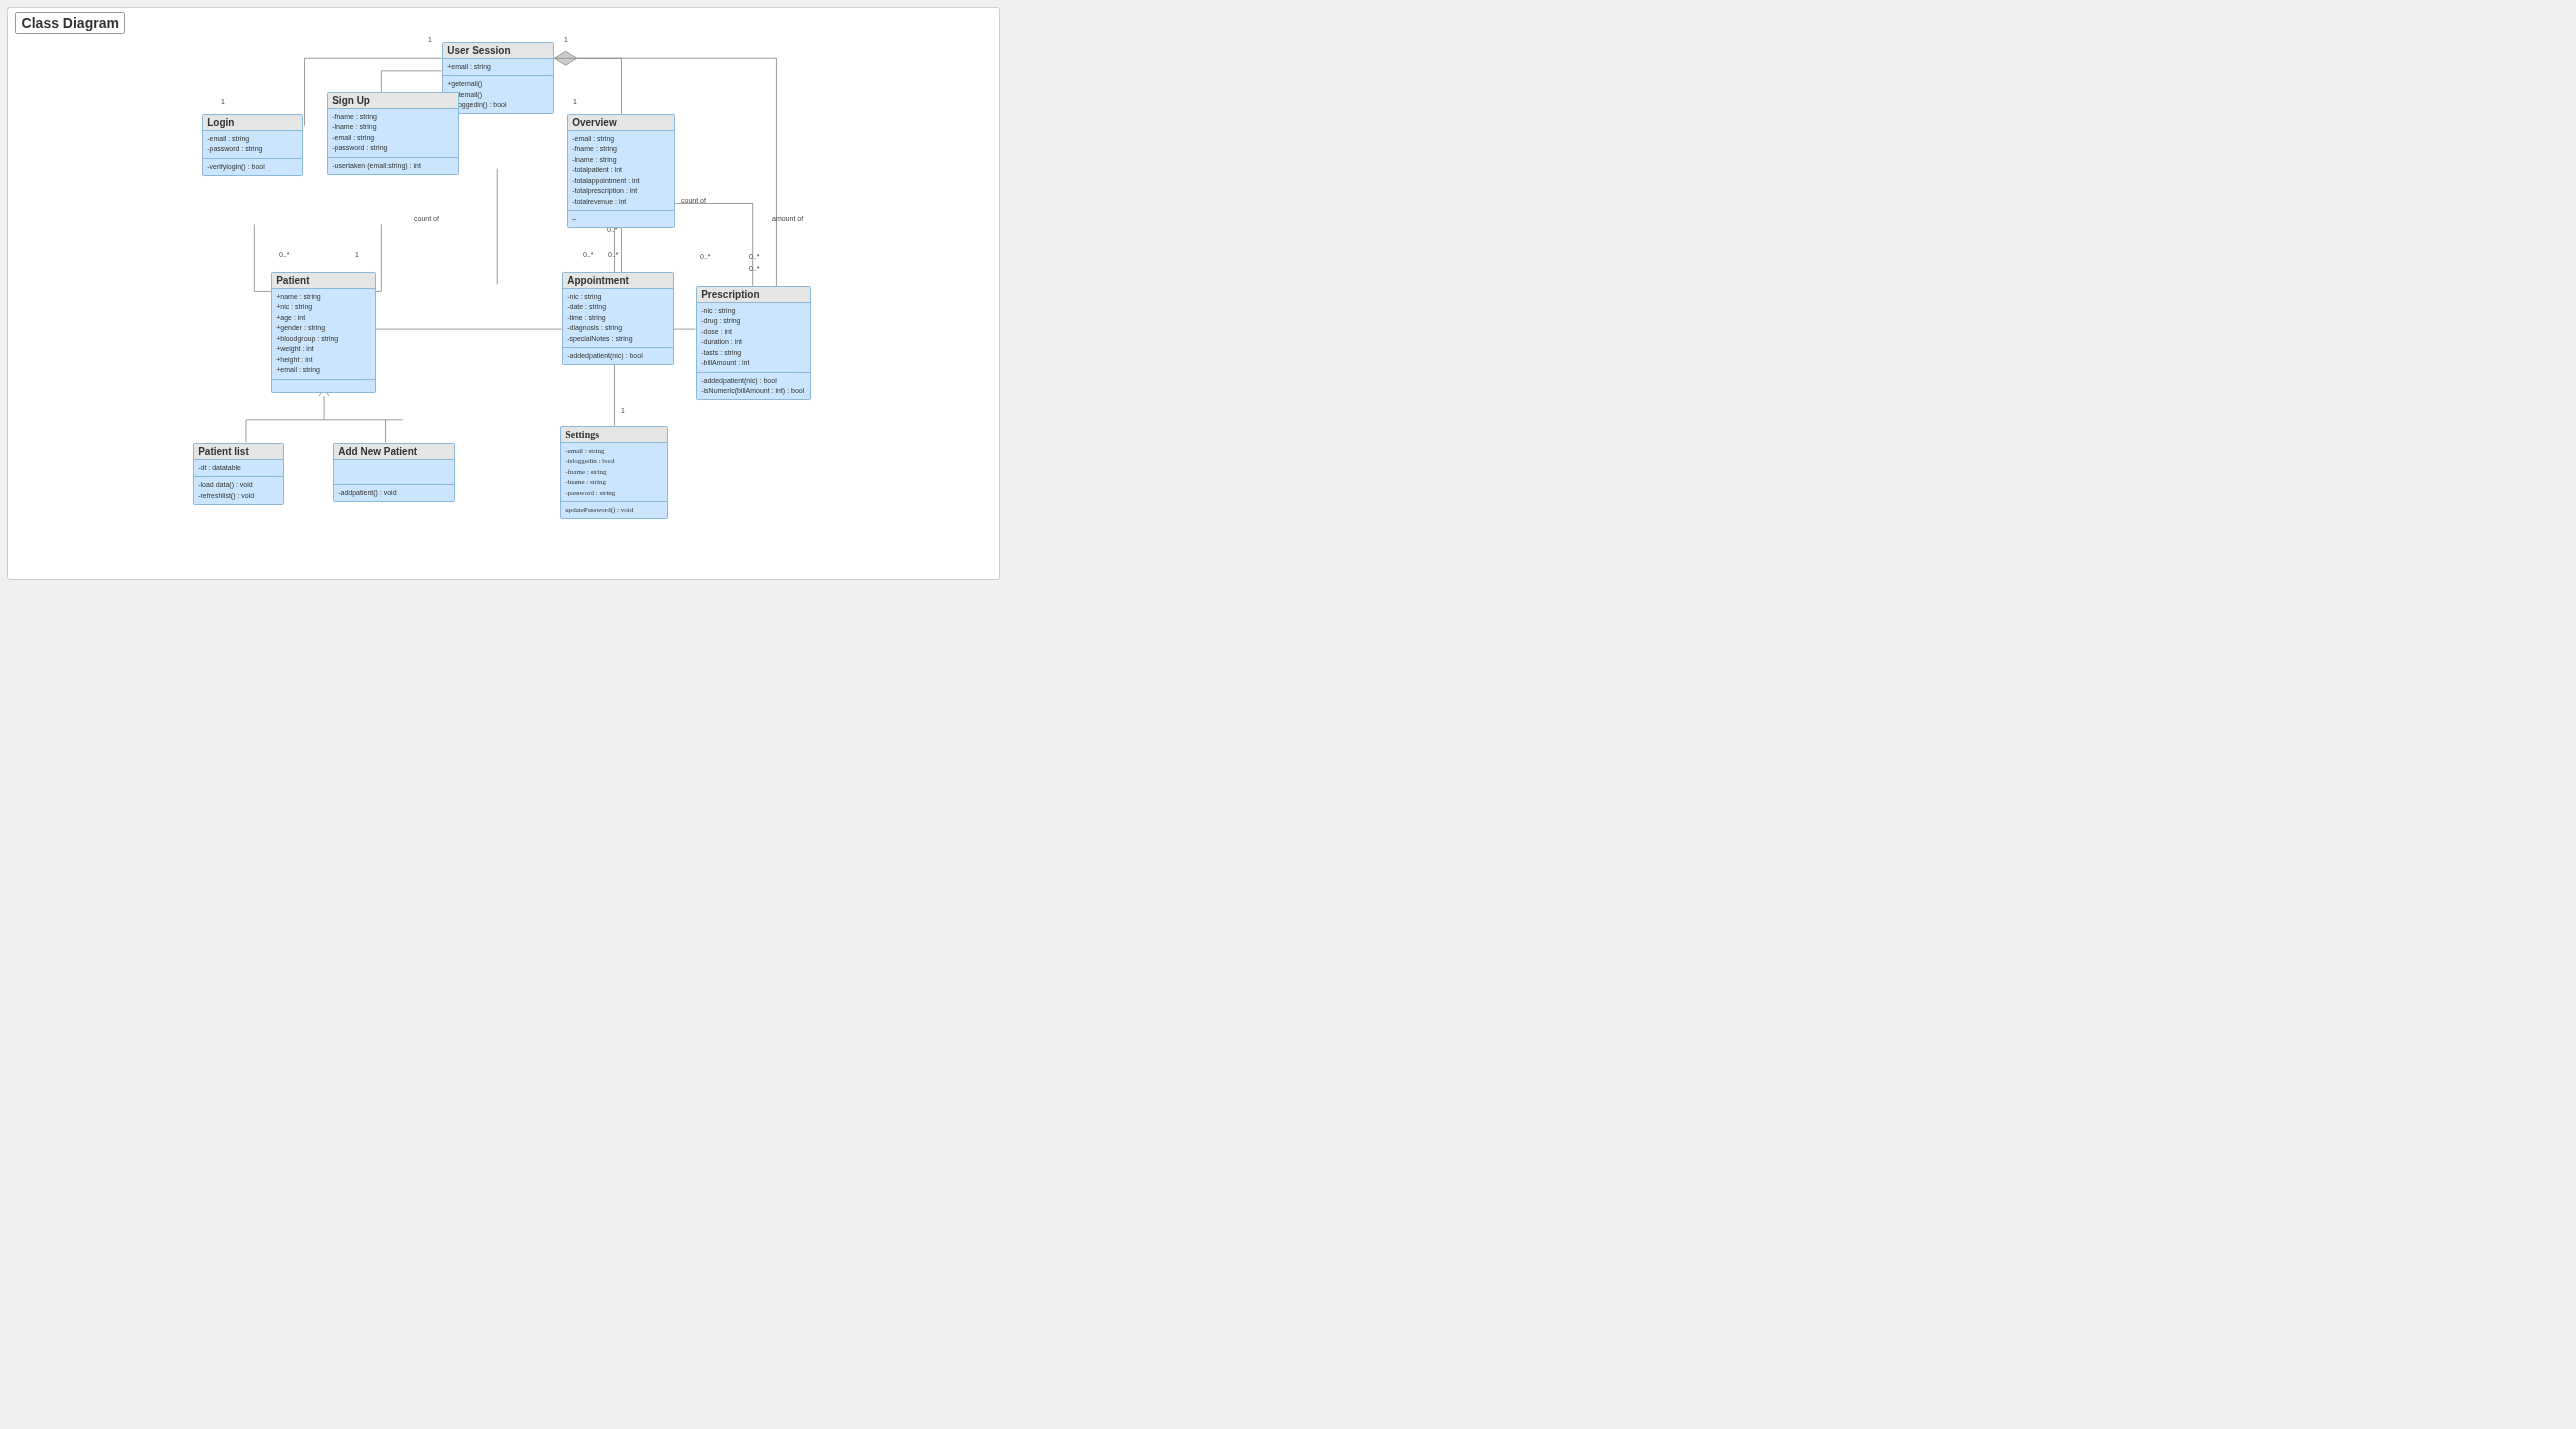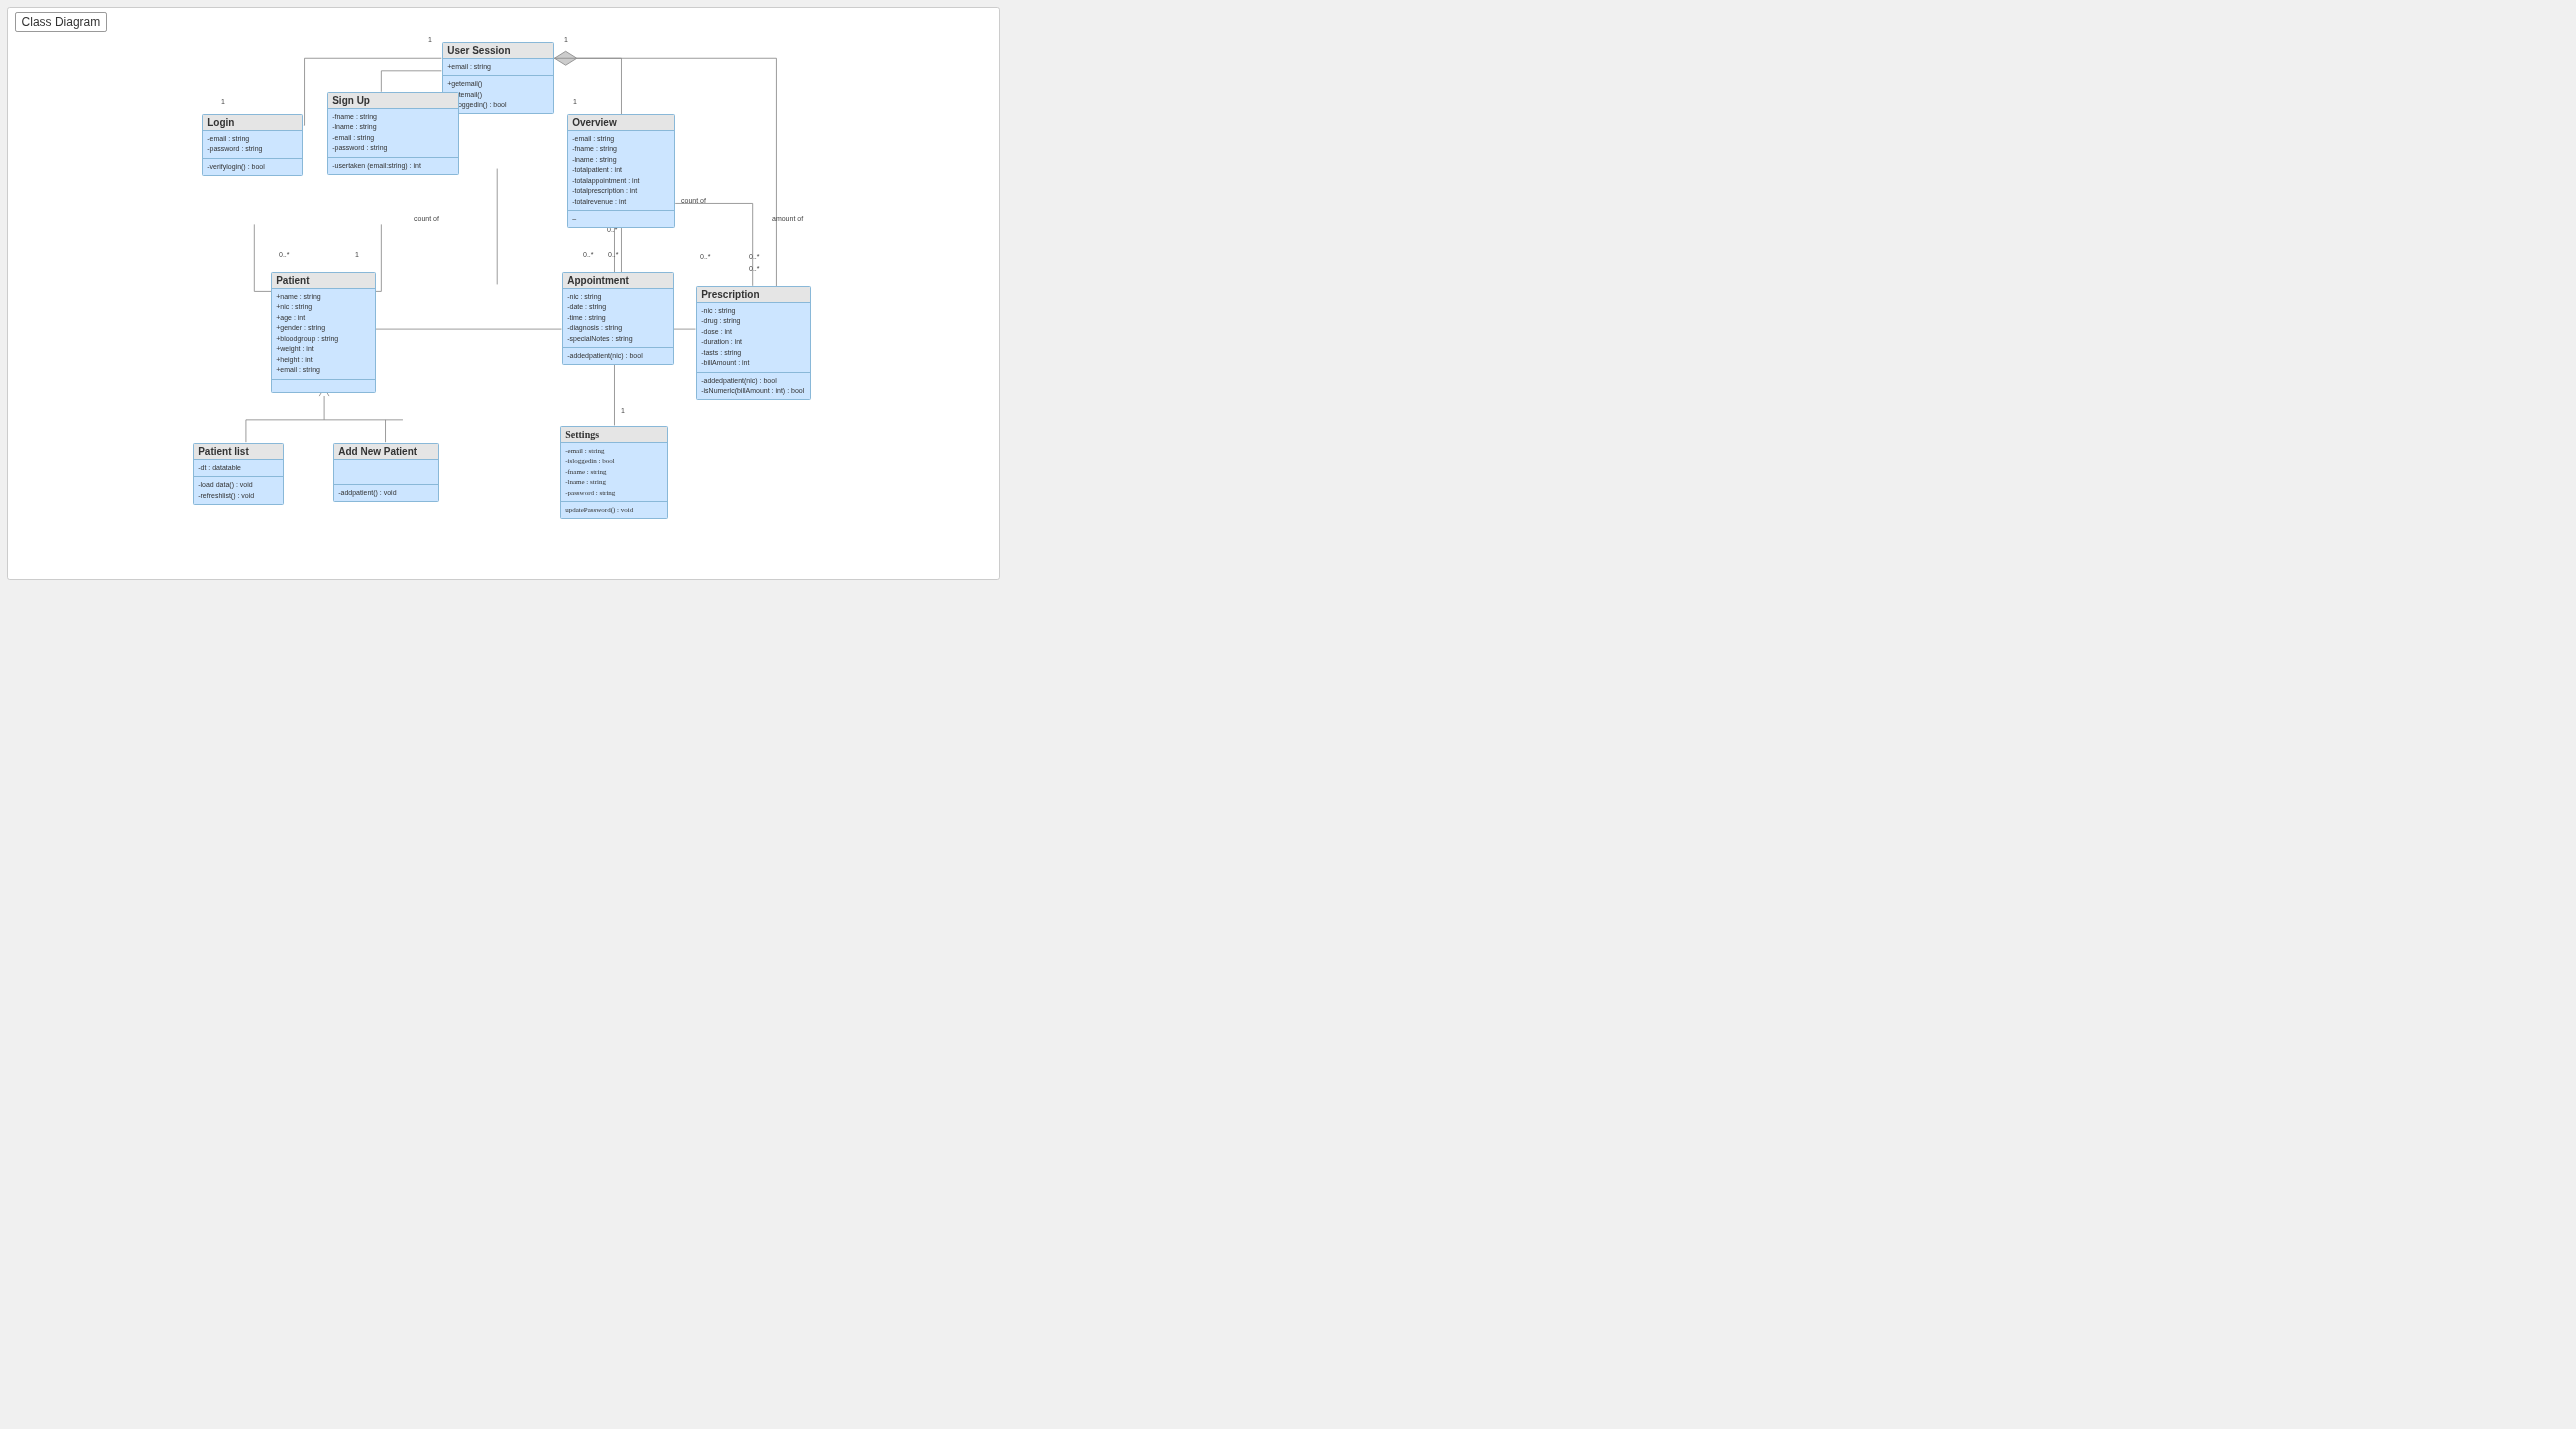--- a/index.html
+++ b/index.html
@@ -20,22 +20,22 @@
       overflow: hidden;
     }
     .title-badge {
       position: absolute;
       top: 4.2px;
       left: 7px;
       background: #fff;
       border: 0.7px solid #999;
       border-radius: 2.1px;
       padding: 2.1px 5.6px;
-      font-size: 12px;
-      font-weight: normal;
+      font-size: 14px;
+      font-weight: bold;
       z-index: 10;
     }
     .uml-class {
       position: absolute;
       background: #cce5ff;
       border: 0.7px solid #89b8d8;
       border-radius: 1.4px;
       font-size: 7px;
     }
     .uml-class .class-header {
@@ -255,21 +255,21 @@
     <div class="class-header">Patient list</div>
     <div class="class-section">
       <p>-dt : datatable</p>
     </div>
     <div class="class-section">
       <p>-load data() : void</p>
       <p>-refreshlist() : void</p>
     </div>
   </div>
 
-  <div class="uml-class" style="left:325px; top:435px; width:106px;">
+  <div class="uml-class" style="left:325px; top:435px; width:122px;">
     <div class="class-header">Add New Patient</div>
     <div class="class-section" style="min-height:25px;">
     </div>
     <div class="class-section">
       <p>-addpatient() : void</p>
     </div>
   </div>
 
   <div class="uml-class" style="left:552px; top:418px; width:108px;font-family:Liberation Serif, serif;">
     <div class="class-header">Settings</div>

